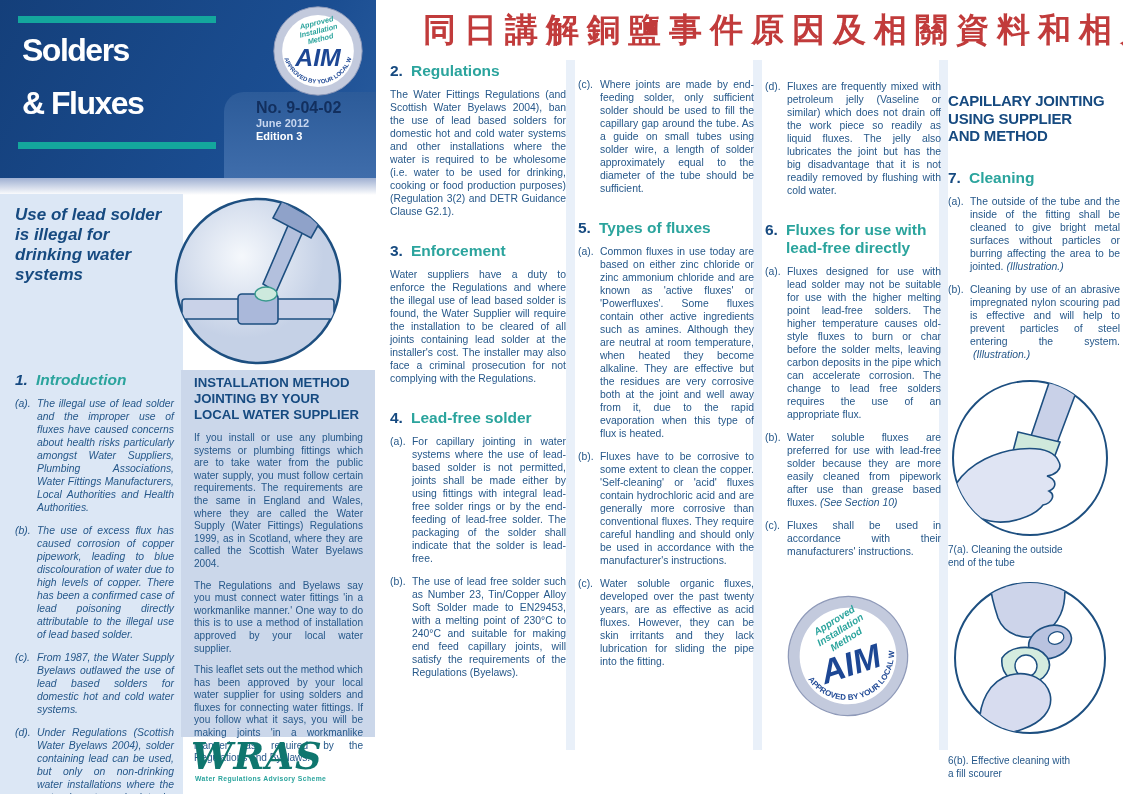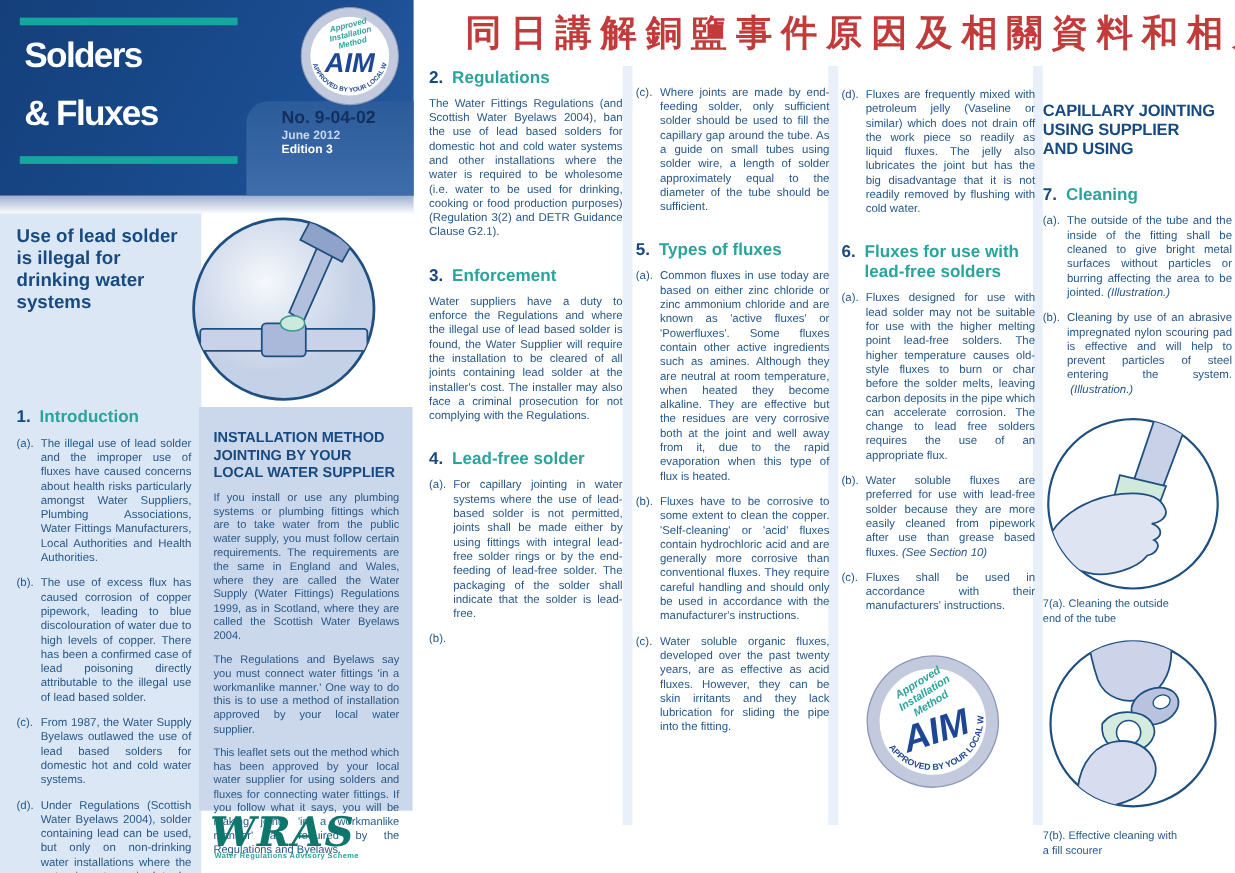--- a/index.html
+++ b/index.html
@@ -27,39 +27,39 @@
   .aim-header { left:272px; top:5px; width:92px; height:92px; }
   .aim-col4 { left:786px; top:594px; width:124px; height:124px; transform:rotate(-18deg); }
 
   
   .cn-title { position:absolute; left:398px; top:8px; width:715px; 
             font-family:"DejaVu Serif","Liberation Serif",serif; font-weight:bold;
             color:#c13b3b; font-size:33px; letter-spacing:8px; white-space:nowrap;margin-left:25px; }
 
   
   .left-panel { position:absolute; left:0; top:194px; width:183px; height:600px;
-            background:#dce7f5; padding:11px 9px 0 15px; }
+            background:#dce7f5; padding:11px 9px 0 15px;font-style:italic; }
   .left-headline { color:#164a80; font-weight:bold; font-size:17px; line-height:20px; }
   .left-spacer { height:86px; }
 
   
   .sec-head { display:flex; font-weight:bold; font-size:15.5px; line-height:18px; margin-bottom:8px; }
   .sec-num { color:#164a80; flex:none; width:21px; }
   .sec-title { color:#2ba49d; }
   .body-text, .item-body, .item-label { color:#26588a; font-size:10.4px; line-height:13px; }
   .body-text { text-align:justify; }
   .item { display:flex; margin-bottom:10px; }
   .item-label { flex:none; width:22px; }
   .item-body { flex:1; text-align:justify; }
   .note { font-style:italic; margin-left:3px; }
   .sec-gap { margin-top:24px; }
 
   
   .install-box { position:absolute; left:181px; top:370px; width:194px; height:367px;
-            background:#cbd7ea; padding:20px 12px 0 13px; }
+            background:#cbd7ea; padding:5px 12px 0 13px; }
   .install-head { color:#164a80; font-weight:bold; font-size:13.2px; line-height:16px; margin-bottom:9px; }
   .install-p { color:#26588a; font-size:10.1px; line-height:12.6px; text-align:justify; margin-bottom:9px; }
 
   
   .wras { position:absolute; left:191px; top:737px; width:160px; }
   .wras-acronym { font-family:"DejaVu Serif","Liberation Serif",serif; font-style:italic;
             font-weight:bold; color:#0f766e; font-size:37px; line-height:38px; letter-spacing:1px; }
   .wras-sub { color:#2ba49d; font-weight:bold; font-size:6.8px; letter-spacing:0.4px; margin-left:4px; }
 
   
@@ -206,20 +206,21 @@
     <div class="sec-head sec-gap">
       <span class="sec-num">4.</span>
       <span class="sec-title">Lead-free solder</span>
     </div>
     <div class="item">
       <span class="item-label">(a).</span>
       <span class="item-body">For capillary jointing in water systems where the use of lead-based solder is not permitted, joints shall be made either by using fittings with integral lead-free solder rings or by the end-feeding of lead-free solder. The packaging of the solder shall indicate that the solder is lead-free.</span>
     </div>
     <div class="item">
       <span class="item-label">(b).</span>
+      <span class="item-body">The use of lead free solder such as Number 23, Tin/Copper Alloy Soft Solder made to EN29453, with a melting point of 230°C to 240°C and suitable for making end feed capillary joints, will satisfy the requirements of the Regulations (Byelaws).</span>
     </div>
   </div>
 
   <div class="col col3">
     <div class="item">
       <span class="item-label">(c).</span>
       <span class="item-body">Where joints are made by end-feeding solder, only sufficient solder should be used to fill the capillary gap around the tube. As a guide on small tubes using solder wire, a length of solder approximately equal to the diameter of the tube should be sufficient.</span>
     </div>
     <div class="sec-head sec-gap">
       <span class="sec-num">5.</span>
@@ -241,21 +242,21 @@
 
   <div class="col col4">
     <div class="item">
       <span class="item-label">(d).</span>
       <span class="item-body">Fluxes are frequently mixed with petroleum jelly (Vaseline or similar) which does not drain off the work piece so readily as liquid fluxes. The jelly also lubricates the joint but has the big disadvantage that it is not readily removed by flushing with cold water.</span>
     </div>
     <div class="sec-head sec-gap">
       <span class="sec-num">6.</span>
       <span class="sec-title sec6-title">
         <div>Fluxes for use with</div>
-        <div>lead-free solders</div>
+        <div>lead-free directly</div>
       </span>
     </div>
     <div class="item">
       <span class="item-label">(a).</span>
       <span class="item-body">Fluxes designed for use with lead solder may not be suitable for use with the higher melting point lead-free solders. The higher temperature causes old-style fluxes to burn or char before the solder melts, leaving carbon deposits in the pipe which can accelerate corrosion. The change to lead free solders requires the use of an appropriate flux.</span>
     </div>
     <div class="item">
       <span class="item-label">(b).</span>
       <span class="item-body"><span>Water soluble fluxes are preferred for use with lead-free solder because they are more easily cleaned from pipework after use than grease based fluxes.</span><span class="note">(See Section 10)</span></span>
     </div>
@@ -281,21 +282,21 @@
       <text font-family="Liberation Sans, sans-serif" font-weight="bold" font-size="6.4" fill="#1d4794">
         <textPath href="#arcB" startOffset="2">APPROVED BY YOUR LOCAL WATER SUPPLIER</textPath>
       </text>
     </svg>
   </div>
 
   <div class="col col5">
     <div class="col5-headline">
       <div>CAPILLARY JOINTING</div>
       <div>USING SUPPLIER</div>
-      <div>AND USING</div>
+      <div>AND METHOD</div>
     </div>
     <div class="sec-head sec-gap">
       <span class="sec-num">7.</span>
       <span class="sec-title">Cleaning</span>
     </div>
     <div class="item">
       <span class="item-label">(a).</span>
       <span class="item-body"><span>The outside of the tube and the inside of the fitting shall be cleaned to give bright metal surfaces without particles or burring affecting the area to be jointed.</span><span class="note">(Illustration.)</span></span>
     </div>
     <div class="item">
@@ -336,17 +337,17 @@
         <path d="M 38,0 L 112,0 C 116,28 106,46 90,54 C 72,62 52,54 46,38 C 42,26 38,12 38,0 Z" fill="#cdd4ea" stroke="#1d4f80" stroke-width="1.6"></path>
         <ellipse cx="98" cy="62" rx="22" ry="16" transform="rotate(-20 98 62)" fill="#b9c3e0" stroke="#1d4f80" stroke-width="1.6"></ellipse>
         <ellipse cx="104" cy="58" rx="8" ry="6" transform="rotate(-20 104 58)" fill="#ffffff" stroke="#1d4f80" stroke-width="1.2"></ellipse>
         <path d="M 50,78 C 60,64 86,64 95,77 C 102,88 93,101 78,103 C 62,105 48,95 50,78 Z" fill="#d4ecdf" stroke="#1d4f80" stroke-width="1.6"></path>
         <circle cx="74" cy="86" r="11" fill="#ffffff" stroke="#1d4f80" stroke-width="1.4"></circle>
         <path d="M 28,156 C 24,120 40,100 58,95 C 78,90 94,100 98,114 C 102,131 88,143 71,149 C 57,154 42,156 28,156 Z" fill="#d7dcef" stroke="#1d4f80" stroke-width="1.6"></path>
       </g>
     </svg>
   </div>
   <div class="fig-caption cap-b">
-    <div>7(b).  Effective cleaning with</div>
+    <div>6(b).  Effective cleaning with</div>
     <div>a fill scourer</div>
   </div>
 
 </div>
 
 </body></html>

